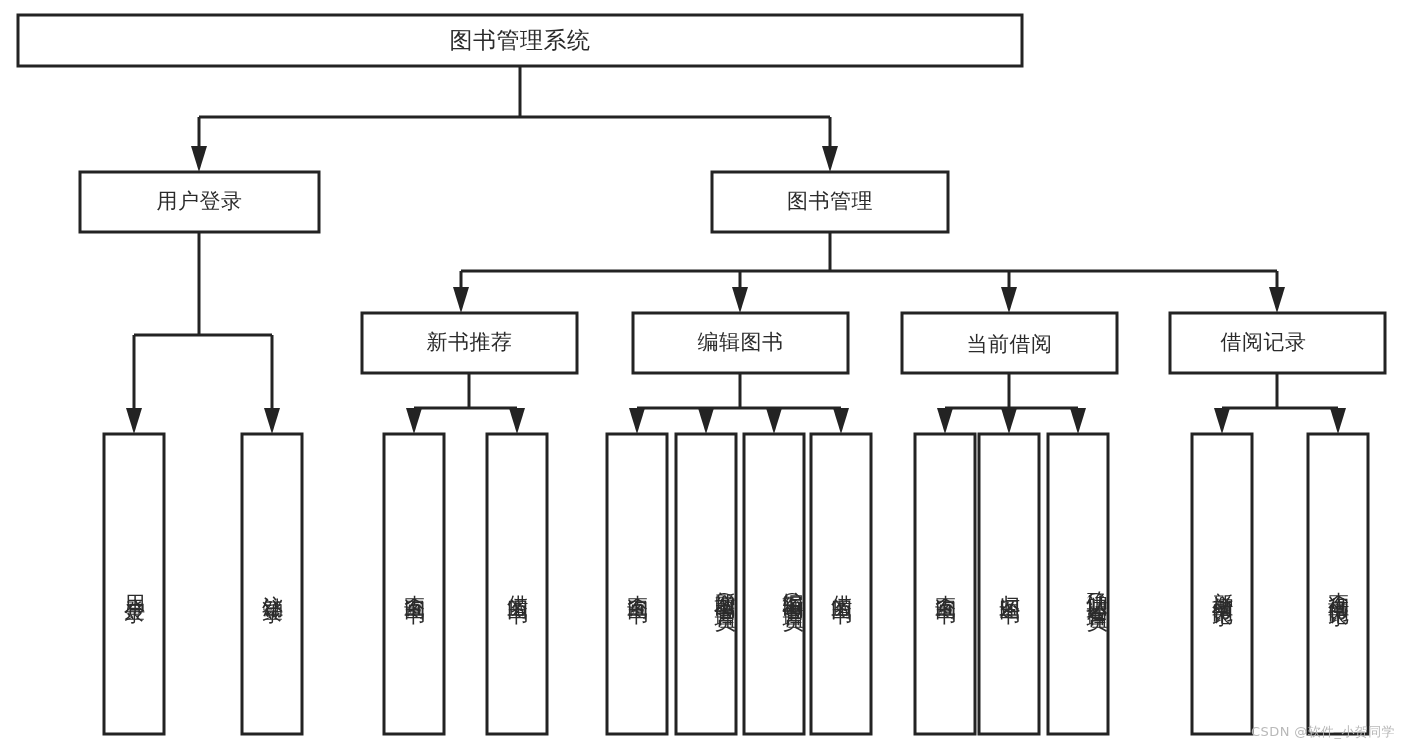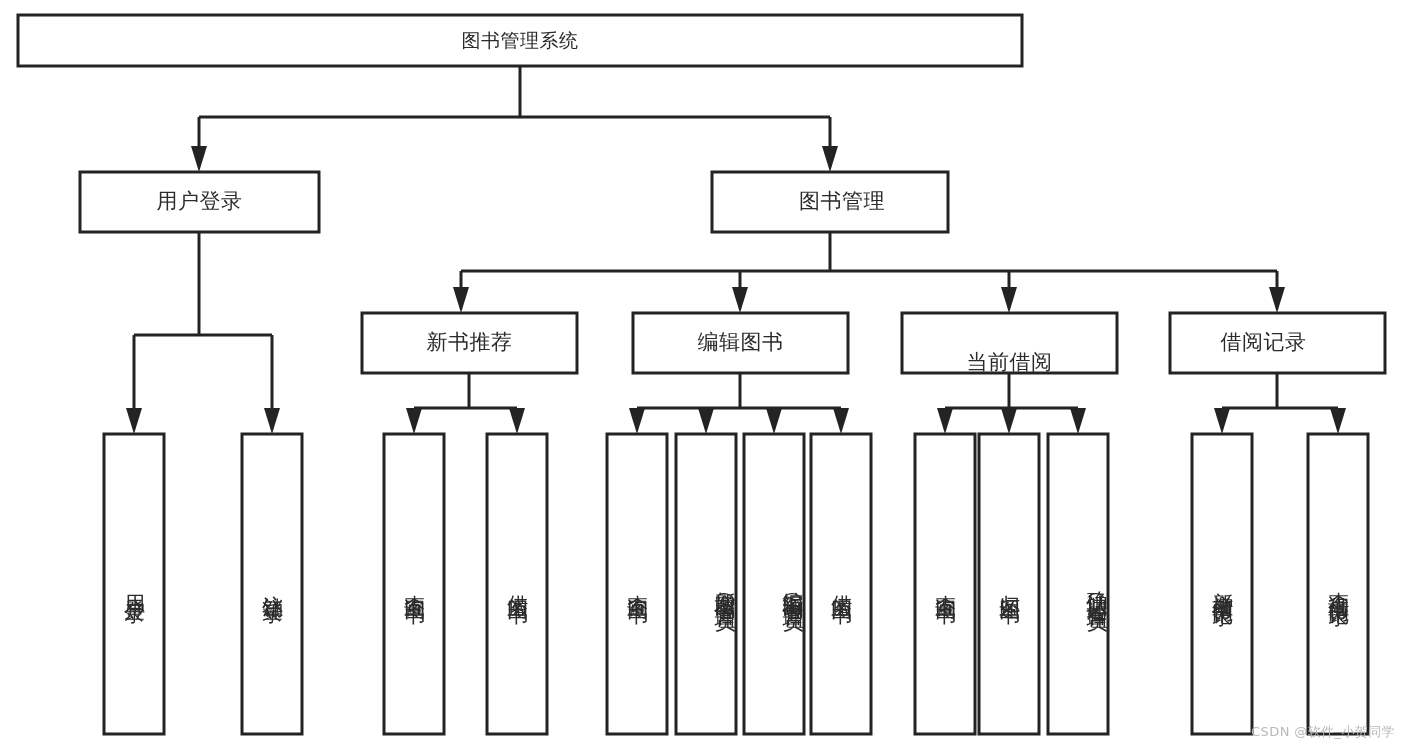--- a/index.html
+++ b/index.html
@@ -165,28 +165,28 @@
     <rect class="node-box" x="811" y="434" width="60" height="300"></rect>
 
     <rect class="node-box" x="915" y="434" width="60" height="300"></rect>
     <rect class="node-box" x="979" y="434" width="60" height="300"></rect>
     <rect class="node-box" x="1048" y="434" width="60" height="300"></rect>
 
     <rect class="node-box" x="1192" y="434" width="60" height="300"></rect>
     <rect class="node-box" x="1308" y="434" width="60" height="300"></rect>
   </svg>
 
-  <div class="node-label" style="left:18px; top:15px; width:1004px; height:51px; font-size:19px;">图书管理系统</div>
+  <div class="node-label" style="left:18px; top:15px; width:1004px; height:51px; font-size:23px;">图书管理系统</div>
 
   <div class="node-label" style="left:80px; top:172px; width:239px; height:60px;">用户登录</div>
-  <div class="node-label" style="left:712px; top:172px; width:236px; height:60px;padding-left:12px;">图书管理</div>
+  <div class="node-label" style="left:712px; top:172px; width:236px; height:60px;">图书管理</div>
 
   <div class="node-label" style="left:362px; top:313px; width:215px; height:60px;">新书推荐</div>
   <div class="node-label" style="left:633px; top:313px; width:215px; height:60px;">编辑图书</div>
-  <div class="node-label" style="left:902px; top:331px; width:215px; height:64px;">当前借阅</div>
+  <div class="node-label" style="left:902px; top:313px; width:215px; height:64px;">当前借阅</div>
   <div class="node-label" style="left:1170px; top:313px; width:187px; height:60px;">借阅记录</div>
 
   <div class="node-label vertical" style="left:104px; top:434px; width:60px; height:300px;">用户登录</div>
   <div class="node-label vertical" style="left:242px; top:434px; width:60px; height:300px;">注销登录</div>
 
   <div class="node-label vertical" style="left:384px; top:434px; width:60px; height:300px;">查询图书</div>
   <div class="node-label vertical" style="left:487px; top:434px; width:60px; height:300px;">借阅图书</div>
 
   <div class="node-label vertical" style="left:607px; top:434px; width:60px; height:300px;">查询图书</div>
   <div class="node-label vertical" style="left:676px; top:434px; width:60px; height:300px; align-items:flex-start; padding-top:6px; box-sizing:border-box;">新增图书（管理员）</div>

